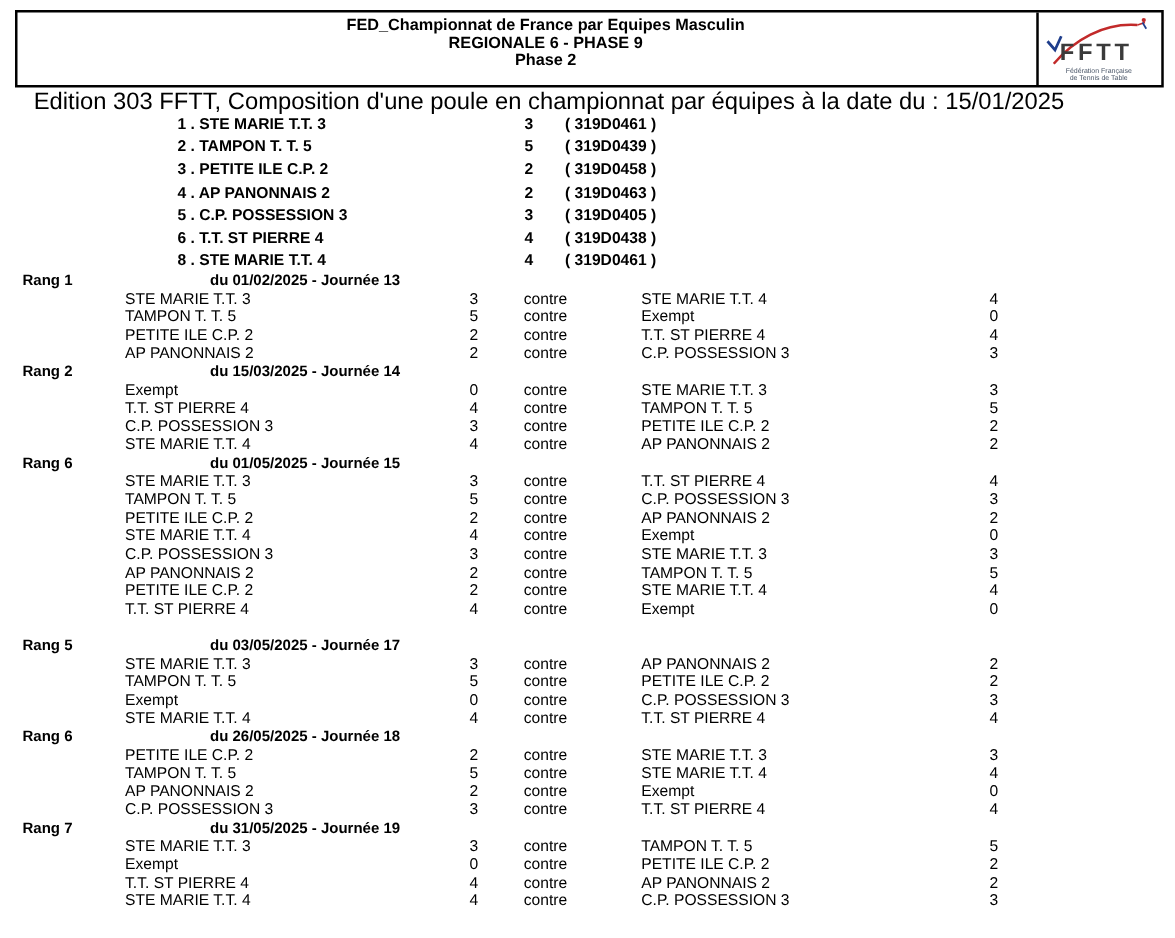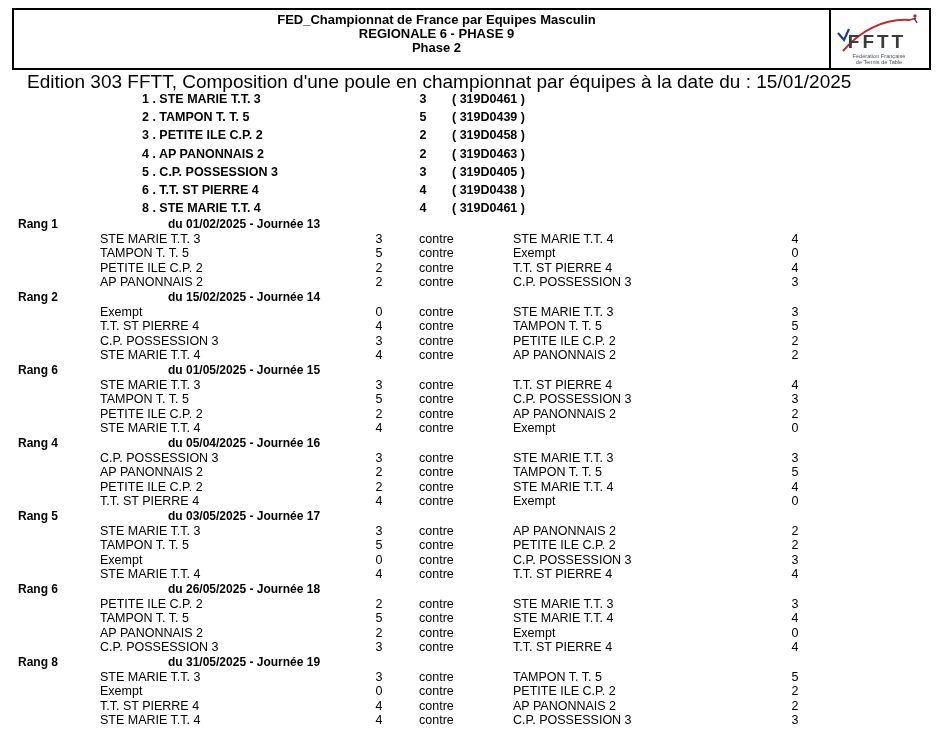--- a/index.html
+++ b/index.html
@@ -165,21 +165,21 @@
           <span class="home">AP PANONNAIS 2</span>
           <span class="hnum">2</span>
           <span class="contre">contre</span>
           <span class="away">C.P. POSSESSION 3</span>
           <span class="anum">3</span>
         </div>
       </div>
       <div class="section">
         <div class="sec-header">
           <span class="rang">Rang 2</span>
-          <span class="date">du 15/02/2025 - Journée 14</span>
+          <span class="date">du 15/03/2025 - Journée 14</span>
         </div>
         <div class="mrow">
           <span class="home">Exempt</span>
           <span class="hnum">0</span>
           <span class="contre">contre</span>
           <span class="away">STE MARIE T.T. 3</span>
           <span class="anum">3</span>
         </div>
         <div class="mrow">
           <span class="home">T.T. ST PIERRE 4</span>
@@ -231,24 +231,20 @@
         </div>
         <div class="mrow">
           <span class="home">STE MARIE T.T. 4</span>
           <span class="hnum">4</span>
           <span class="contre">contre</span>
           <span class="away">Exempt</span>
           <span class="anum">0</span>
         </div>
       </div>
       <div class="section">
-        <div class="sec-header">
-          <span class="rang">Rang 4</span>
-          <span class="date">du 05/04/2025 - Journée 16</span>
-        </div>
         <div class="mrow">
           <span class="home">C.P. POSSESSION 3</span>
           <span class="hnum">3</span>
           <span class="contre">contre</span>
           <span class="away">STE MARIE T.T. 3</span>
           <span class="anum">3</span>
         </div>
         <div class="mrow">
           <span class="home">AP PANONNAIS 2</span>
           <span class="hnum">2</span>
@@ -334,21 +330,21 @@
         <div class="mrow">
           <span class="home">C.P. POSSESSION 3</span>
           <span class="hnum">3</span>
           <span class="contre">contre</span>
           <span class="away">T.T. ST PIERRE 4</span>
           <span class="anum">4</span>
         </div>
       </div>
       <div class="section">
         <div class="sec-header">
-          <span class="rang">Rang 8</span>
+          <span class="rang">Rang 7</span>
           <span class="date">du 31/05/2025 - Journée 19</span>
         </div>
         <div class="mrow">
           <span class="home">STE MARIE T.T. 3</span>
           <span class="hnum">3</span>
           <span class="contre">contre</span>
           <span class="away">TAMPON T. T. 5</span>
           <span class="anum">5</span>
         </div>
         <div class="mrow">

